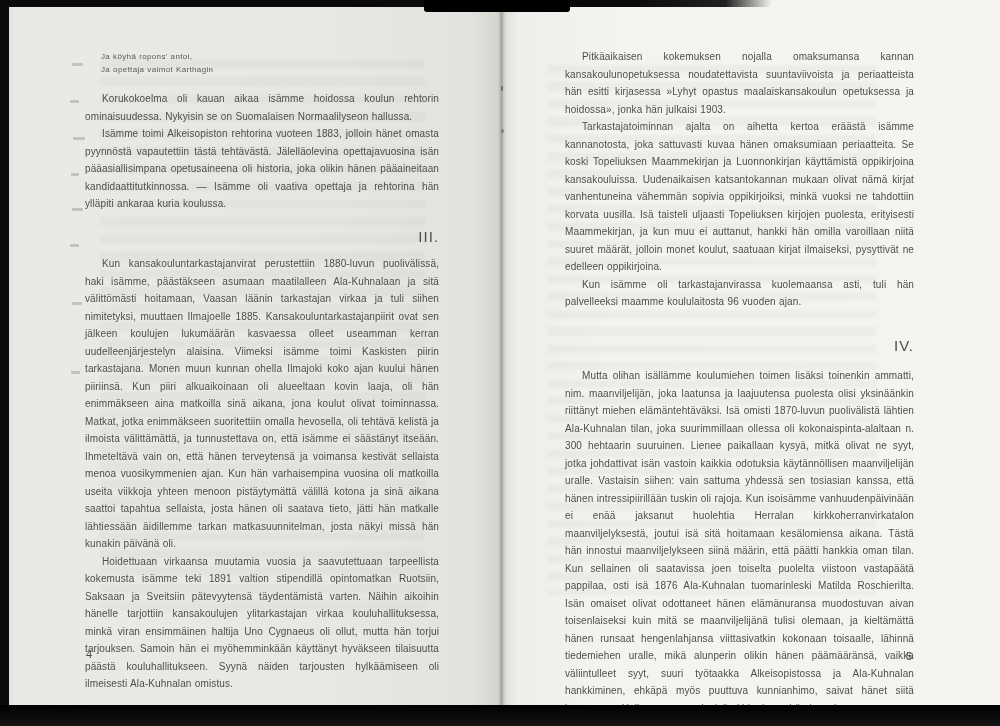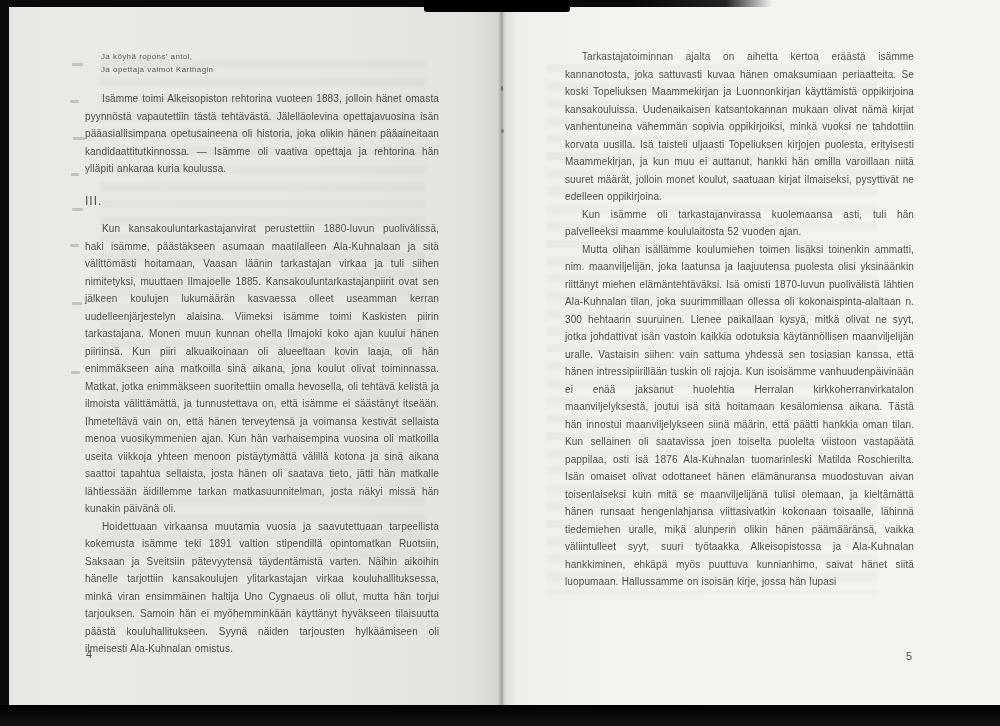--- a/index.html
+++ b/index.html
@@ -8,21 +8,21 @@
   .page{position:absolute;top:0;height:706px;}
   .page-left{left:0;width:502px;
     background:linear-gradient(90deg,#d7d6d2 0%,#e9e8e5 3%,#eae9e6 12%,#e8e7e4 68%,#e3e2de 94%,#d2d1cc 100%);}
   .page-right{left:502px;width:498px;
     background:linear-gradient(90deg,#dbdad6 0%,#efeeeb 3%,#f4f3f0 22%,#f5f4f1 100%);}
   .content{position:absolute;font-size:10px;line-height:17.5px;color:#4e4d49;
            text-align:justify;letter-spacing:0.12px;word-spacing:0.4px;}
   .content-left{left:85px;top:50px;width:354px;}
   .content-right{left:63px;top:48px;width:349px;}
   p.body-par{margin:0;text-indent:17px;}
-  .section-heading{text-align:left;margin:15px 0 10px;font-size:12px;
+  .section-heading{text-align:right;margin:15px 0 10px;font-size:15px;
                    letter-spacing:1px;color:#4e4d49;}
   .content-right .section-heading{margin:26px 0 13px;}
   .verse{display:flex;margin:0 0 14px 16px;}
   .verse-col{width:179px;}
   .verse-line{font-size:8px;line-height:13px;letter-spacing:0.35px;color:#585753;white-space:nowrap;}
   .pagenum{position:absolute;font-size:11px;color:#4e4d49;}
   .pagenum-left{left:86px;top:648px;}
   .pagenum-right{right:88px;top:650px;}
   
   .edge{position:absolute;}
@@ -73,33 +73,36 @@
       <i></i>
       <i></i>
     </div>
     <div class="content content-left">
       <div class="verse">
         <div class="verse-col">
           <div class="verse-line">Ja köyhä ropons' antoi,</div>
           <div class="verse-line">Ja opettaja vaimot Karthagin</div>
         </div>
       </div>
+      <p class="body-par">Korukokoelma oli kauan aikaa isämme hoidossa koulun rehtorin ominaisuudessa. Nykyisin se on Suomalaisen Normaalilyseon hallussa.</p>
       <p class="body-par">Isämme toimi Alkeisopiston rehtorina vuoteen 1883, jolloin hänet omasta pyynnöstä vapautettiin tästä tehtävästä. Jälelläolevina opettajavuosina isän pääasiallisimpana opetusaineena oli historia, joka olikin hänen pääaineitaan kandidaattitutkinnossa. — Isämme oli vaativa opettaja ja rehtorina hän ylläpiti ankaraa kuria koulussa.</p>
       <div class="section-heading">III.</div>
       <p class="body-par">Kun kansakouluntarkastajanvirat perustettiin 1880-luvun puolivälissä, haki isämme, päästäkseen asumaan maatilalleen Ala-Kuhnalaan ja sitä välittömästi hoitamaan, Vaasan läänin tarkastajan virkaa ja tuli siihen nimitetyksi, muuttaen Ilmajoelle 1885. Kansakouluntarkastajanpiirit ovat sen jälkeen koulujen lukumäärän kasvaessa olleet useamman kerran uudelleenjärjestelyn alaisina. Viimeksi isämme toimi Kaskisten piirin tarkastajana. Monen muun kunnan ohella Ilmajoki koko ajan kuului hänen piiriinsä. Kun piiri alkuaikoinaan oli alueeltaan kovin laaja, oli hän enimmäkseen aina matkoilla sinä aikana, jona koulut olivat toiminnassa. Matkat, jotka enimmäkseen suoritettiin omalla hevosella, oli tehtävä kelistä ja ilmoista välittämättä, ja tunnustettava on, että isämme ei säästänyt itseään. Ihmeteltävä vain on, että hänen terveytensä ja voimansa kestivät sellaista menoa vuosikymmenien ajan. Kun hän varhaisempina vuosina oli matkoilla useita viikkoja yhteen menoon pistäytymättä välillä kotona ja sinä aikana saattoi tapahtua sellaista, josta hänen oli saatava tieto, jätti hän matkalle lähtiessään äidillemme tarkan matkasuunnitelman, josta näkyi missä hän kunakin päivänä oli.</p>
       <p class="body-par">Hoidettuaan virkaansa muutamia vuosia ja saavutettuaan tarpeellista kokemusta isämme teki 1891 valtion stipendillä opintomatkan Ruotsiin, Saksaan ja Sveitsiin pätevyytensä täydentämistä varten. Näihin aikoihin hänelle tarjottiin kansakoulujen ylitarkastajan virkaa kouluhallituksessa, minkä viran ensimmäinen haltija Uno Cygnaeus oli ollut, mutta hän torjui tarjouksen. Samoin hän ei myöhemminkään käyttänyt hyväkseen tilaisuutta päästä kouluhallitukseen. Syynä näiden tarjousten hylkäämiseen oli ilmeisesti Ala-Kuhnalan omistus.</p>
     </div>
     <div class="pagenum pagenum-left">4</div>
   </div>
 
   <div class="page page-right">
     <div class="ghost ghost-right"></div>
     <div class="content content-right">
+      <p class="body-par">Pitkäaikaisen kokemuksen nojalla omaksumansa kannan kansakoulunopetuksessa noudatettavista suuntaviivoista ja periaatteista hän esitti kirjasessa »Lyhyt opastus maalaiskansakoulun opetuksessa ja hoidossa», jonka hän julkaisi 1903.</p>
       <p class="body-par">Tarkastajatoiminnan ajalta on aihetta kertoa eräästä isämme kannanotosta, joka sattuvasti kuvaa hänen omaksumiaan periaatteita. Se koski Topeliuksen Maammekirjan ja Luonnonkirjan käyttämistä oppikirjoina kansakouluissa. Uudenaikaisen katsantokannan mukaan olivat nämä kirjat vanhentuneina vähemmän sopivia oppikirjoiksi, minkä vuoksi ne tahdottiin korvata uusilla. Isä taisteli uljaasti Topeliuksen kirjojen puolesta, erityisesti Maammekirjan, ja kun muu ei auttanut, hankki hän omilla varoillaan niitä suuret määrät, jolloin monet koulut, saatuaan kirjat ilmaiseksi, pysyttivät ne edelleen oppikirjoina.</p>
-      <p class="body-par">Kun isämme oli tarkastajanvirassa kuolemaansa asti, tuli hän palvelleeksi maamme koululaitosta 52 vuoden ajan.</p>
+      <p class="body-par">Kun isämme oli tarkastajanvirassa kuolemaansa asti, tuli hän palvelleeksi maamme koululaitosta 96 vuoden ajan.</p>
+      <div class="section-heading">IV.</div>
       <p class="body-par">Mutta olihan isällämme koulumiehen toimen lisäksi toinenkin ammatti, nim. maanviljelijän, joka laatunsa ja laajuutensa puolesta olisi yksinäänkin riittänyt miehen elämäntehtäväksi. Isä omisti 1870-luvun puolivälistä lähtien Ala-Kuhnalan tilan, joka suurimmillaan ollessa oli kokonaispinta-alaltaan n. 300 hehtaarin suuruinen. Lienee paikallaan kysyä, mitkä olivat ne syyt, jotka johdattivat isän vastoin kaikkia odotuksia käytännöllisen maanviljelijän uralle. Vastaisin siihen: vain sattuma yhdessä sen tosiasian kanssa, että hänen intressipiirillään tuskin oli rajoja. Kun isoisämme vanhuudenpäivinään ei enää jaksanut huolehtia Herralan kirkkoherranvirkatalon maanviljelyksestä, joutui isä sitä hoitamaan kesälomiensa aikana. Tästä hän innostui maanviljelykseen siinä määrin, että päätti hankkia oman tilan. Kun sellainen oli saatavissa joen toiselta puolelta viistoon vastapäätä pappilaa, osti isä 1876 Ala-Kuhnalan tuomarinleski Matilda Roschierilta. Isän omaiset olivat odottaneet hänen elämänuransa muodostuvan aivan toisenlaiseksi kuin mitä se maanviljelijänä tulisi olemaan, ja kieltämättä hänen runsaat hengenlahjansa viittasivatkin kokonaan toisaalle, lähinnä tiedemiehen uralle, mikä alunperin olikin hänen päämääränsä, vaikka väliintulleet syyt, suuri työtaakka Alkeisopistossa ja Ala-Kuhnalan hankkiminen, ehkäpä myös puuttuva kunnianhimo, saivat hänet siitä luopumaan. Hallussamme on isoisän kirje, jossa hän lupasi</p>
     </div>
     <div class="pagenum pagenum-right">5</div>
   </div>
 
   <div class="gutter"></div>
   <div class="edge edge-top"></div>
   <div class="edge edge-top-blob"></div>
   <div class="edge edge-left"></div>
   <div class="edge edge-bottom"></div>

